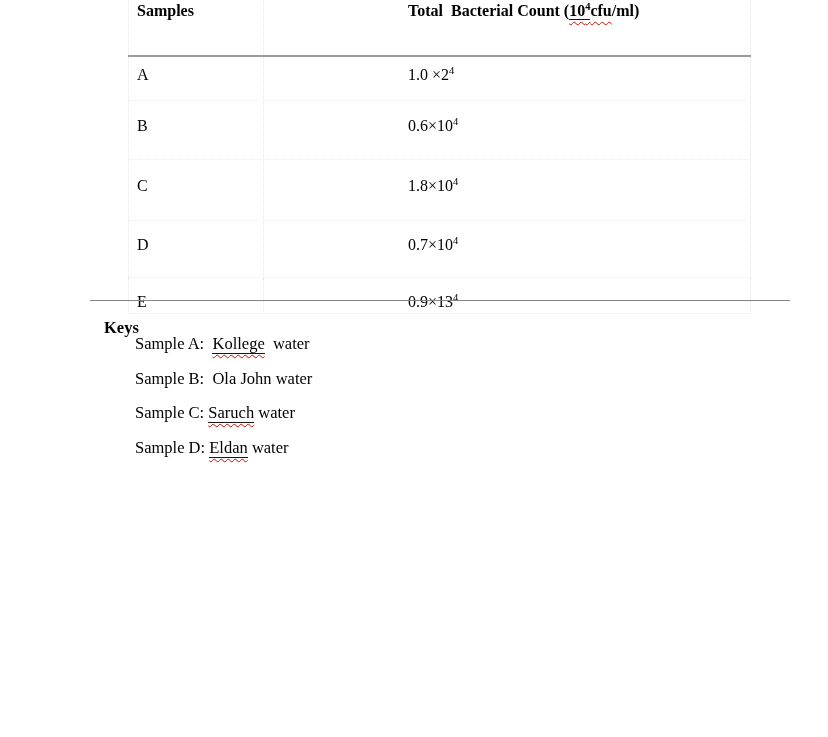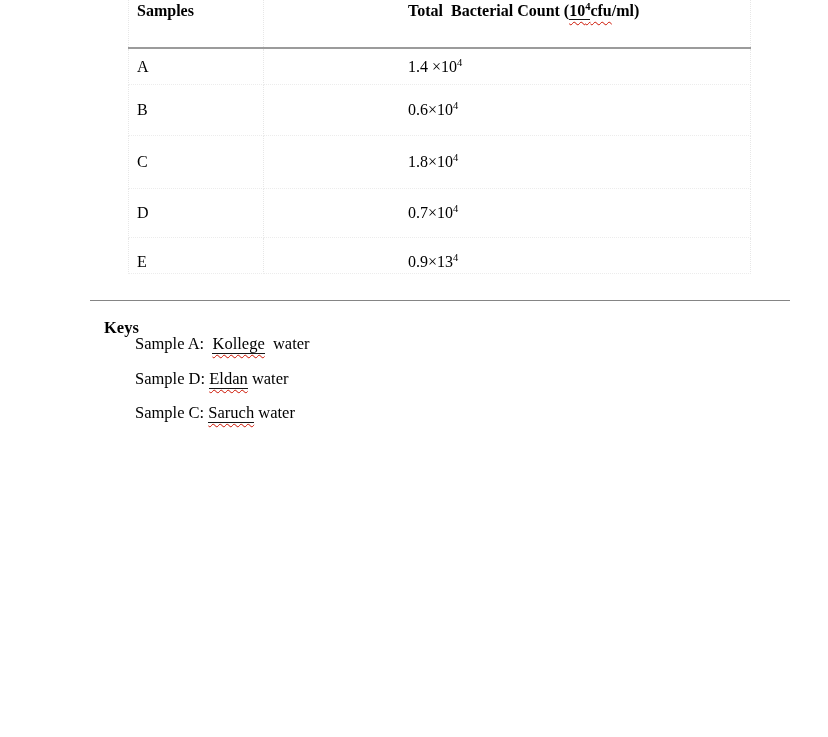--- a/index.html
+++ b/index.html
@@ -12,21 +12,21 @@
 
   
   table.data{
     position:absolute;left:128px;top:0;
     width:622px;border-collapse:collapse;table-layout:fixed;
   }
   col.c1{width:135px;}
   col.c2{width:487px;}
   table.data th, table.data td{
     font-size:16px;font-weight:normal;text-align:left;
-    padding:0 0 0 8px;vertical-align:middle;color:#000;
+    padding:0 0 8px 8px;vertical-align:middle;color:#000;
   }
   table.data th{
     font-weight:bold;vertical-align:top;padding-top:2px;
     height:45px;border-bottom:2px solid #9b9b9b;white-space:pre;
   }
   table.data th.colv, table.data td.colv{padding-left:144px;}
   table.data td{border-bottom:1px dotted #ececec;}
   table.data th:first-child, table.data td:first-child{
     border-left:1px dotted #e7e7e7;border-right:1px dotted #e7e7e7;
   }
@@ -79,21 +79,21 @@
         <col class="c1">
         <col class="c2">
       </colgroup>
     <tbody>
         <tr>
       <th>Samples</th>
       <th class="colv"><span>Total  Bacterial Count (</span><span class="wavy"><span class="usolid"><span>10</span><span class="sup">4</span></span><span>cfu</span></span><span>/ml)</span></th>
     </tr>
     <tr class="r-a">
       <td>A</td>
-      <td class="colv"><span>1.4 ×10</span><span class="sup">4</span></td>
+      <td class="colv"><span>1.0 ×2</span><span class="sup">4</span></td>
     </tr>
     <tr class="r-b">
       <td>B</td>
       <td class="colv"><span>0.6×10</span><span class="sup">4</span></td>
     </tr>
     <tr class="r-c">
       <td>C</td>
       <td class="colv"><span>1.8×10</span><span class="sup">4</span></td>
     </tr>
     <tr class="r-d">
@@ -106,17 +106,18 @@
     </tr>
   </tbody>
     </table>
 
   <div class="hrule"></div>
 
   <div class="keys-title">Keys</div>
 
   <div class="keys-list">
     <div class="key-line"><span>Sample A:  </span><span class="flagged">Kollege</span><span>  water</span></div>
+    <div class="key-line"><span>Sample B:  Ola John water</span><span></span><span></span></div>
+    <div class="key-line"><span>Sample C: </span><span class="flagged">Saruch</span><span> water</span></div>
     <div class="key-line"><span>Sample D: </span><span class="flagged">Eldan</span><span> water</span></div>
-    <div class="key-line"><span>Sample C: </span><span class="flagged">Saruch</span><span> water</span></div>
   </div>
 
 </div>
 
 </body></html>

